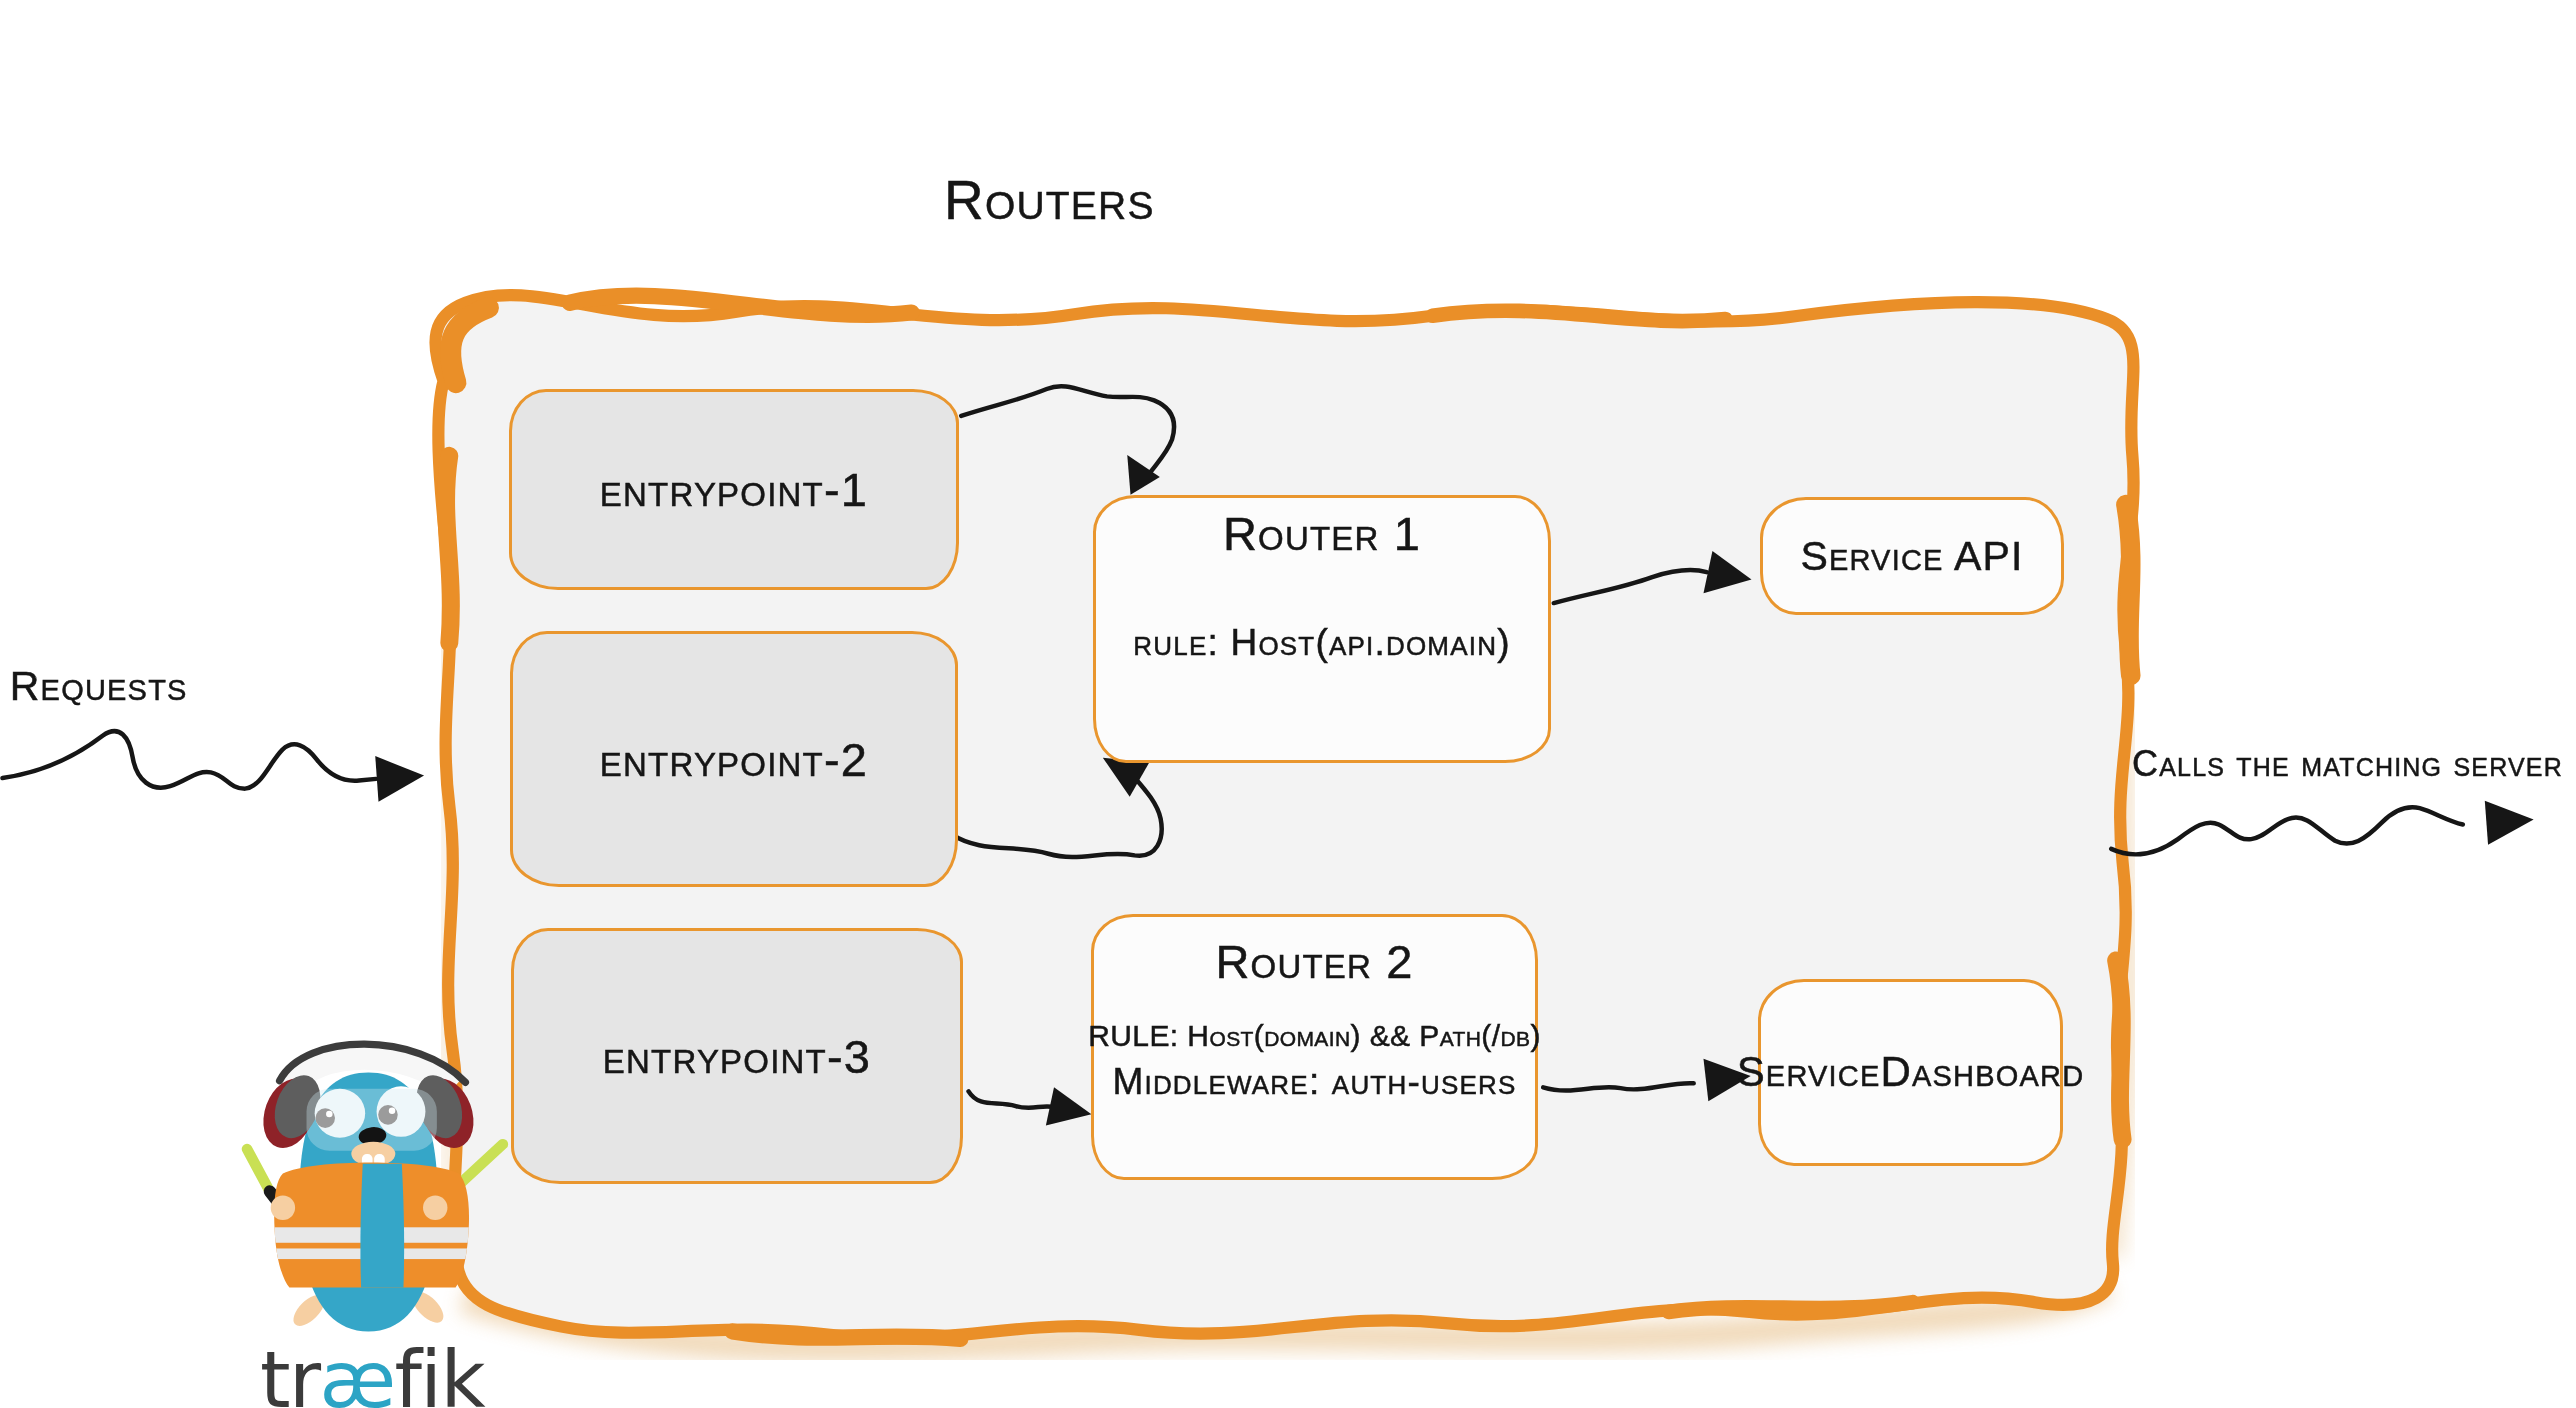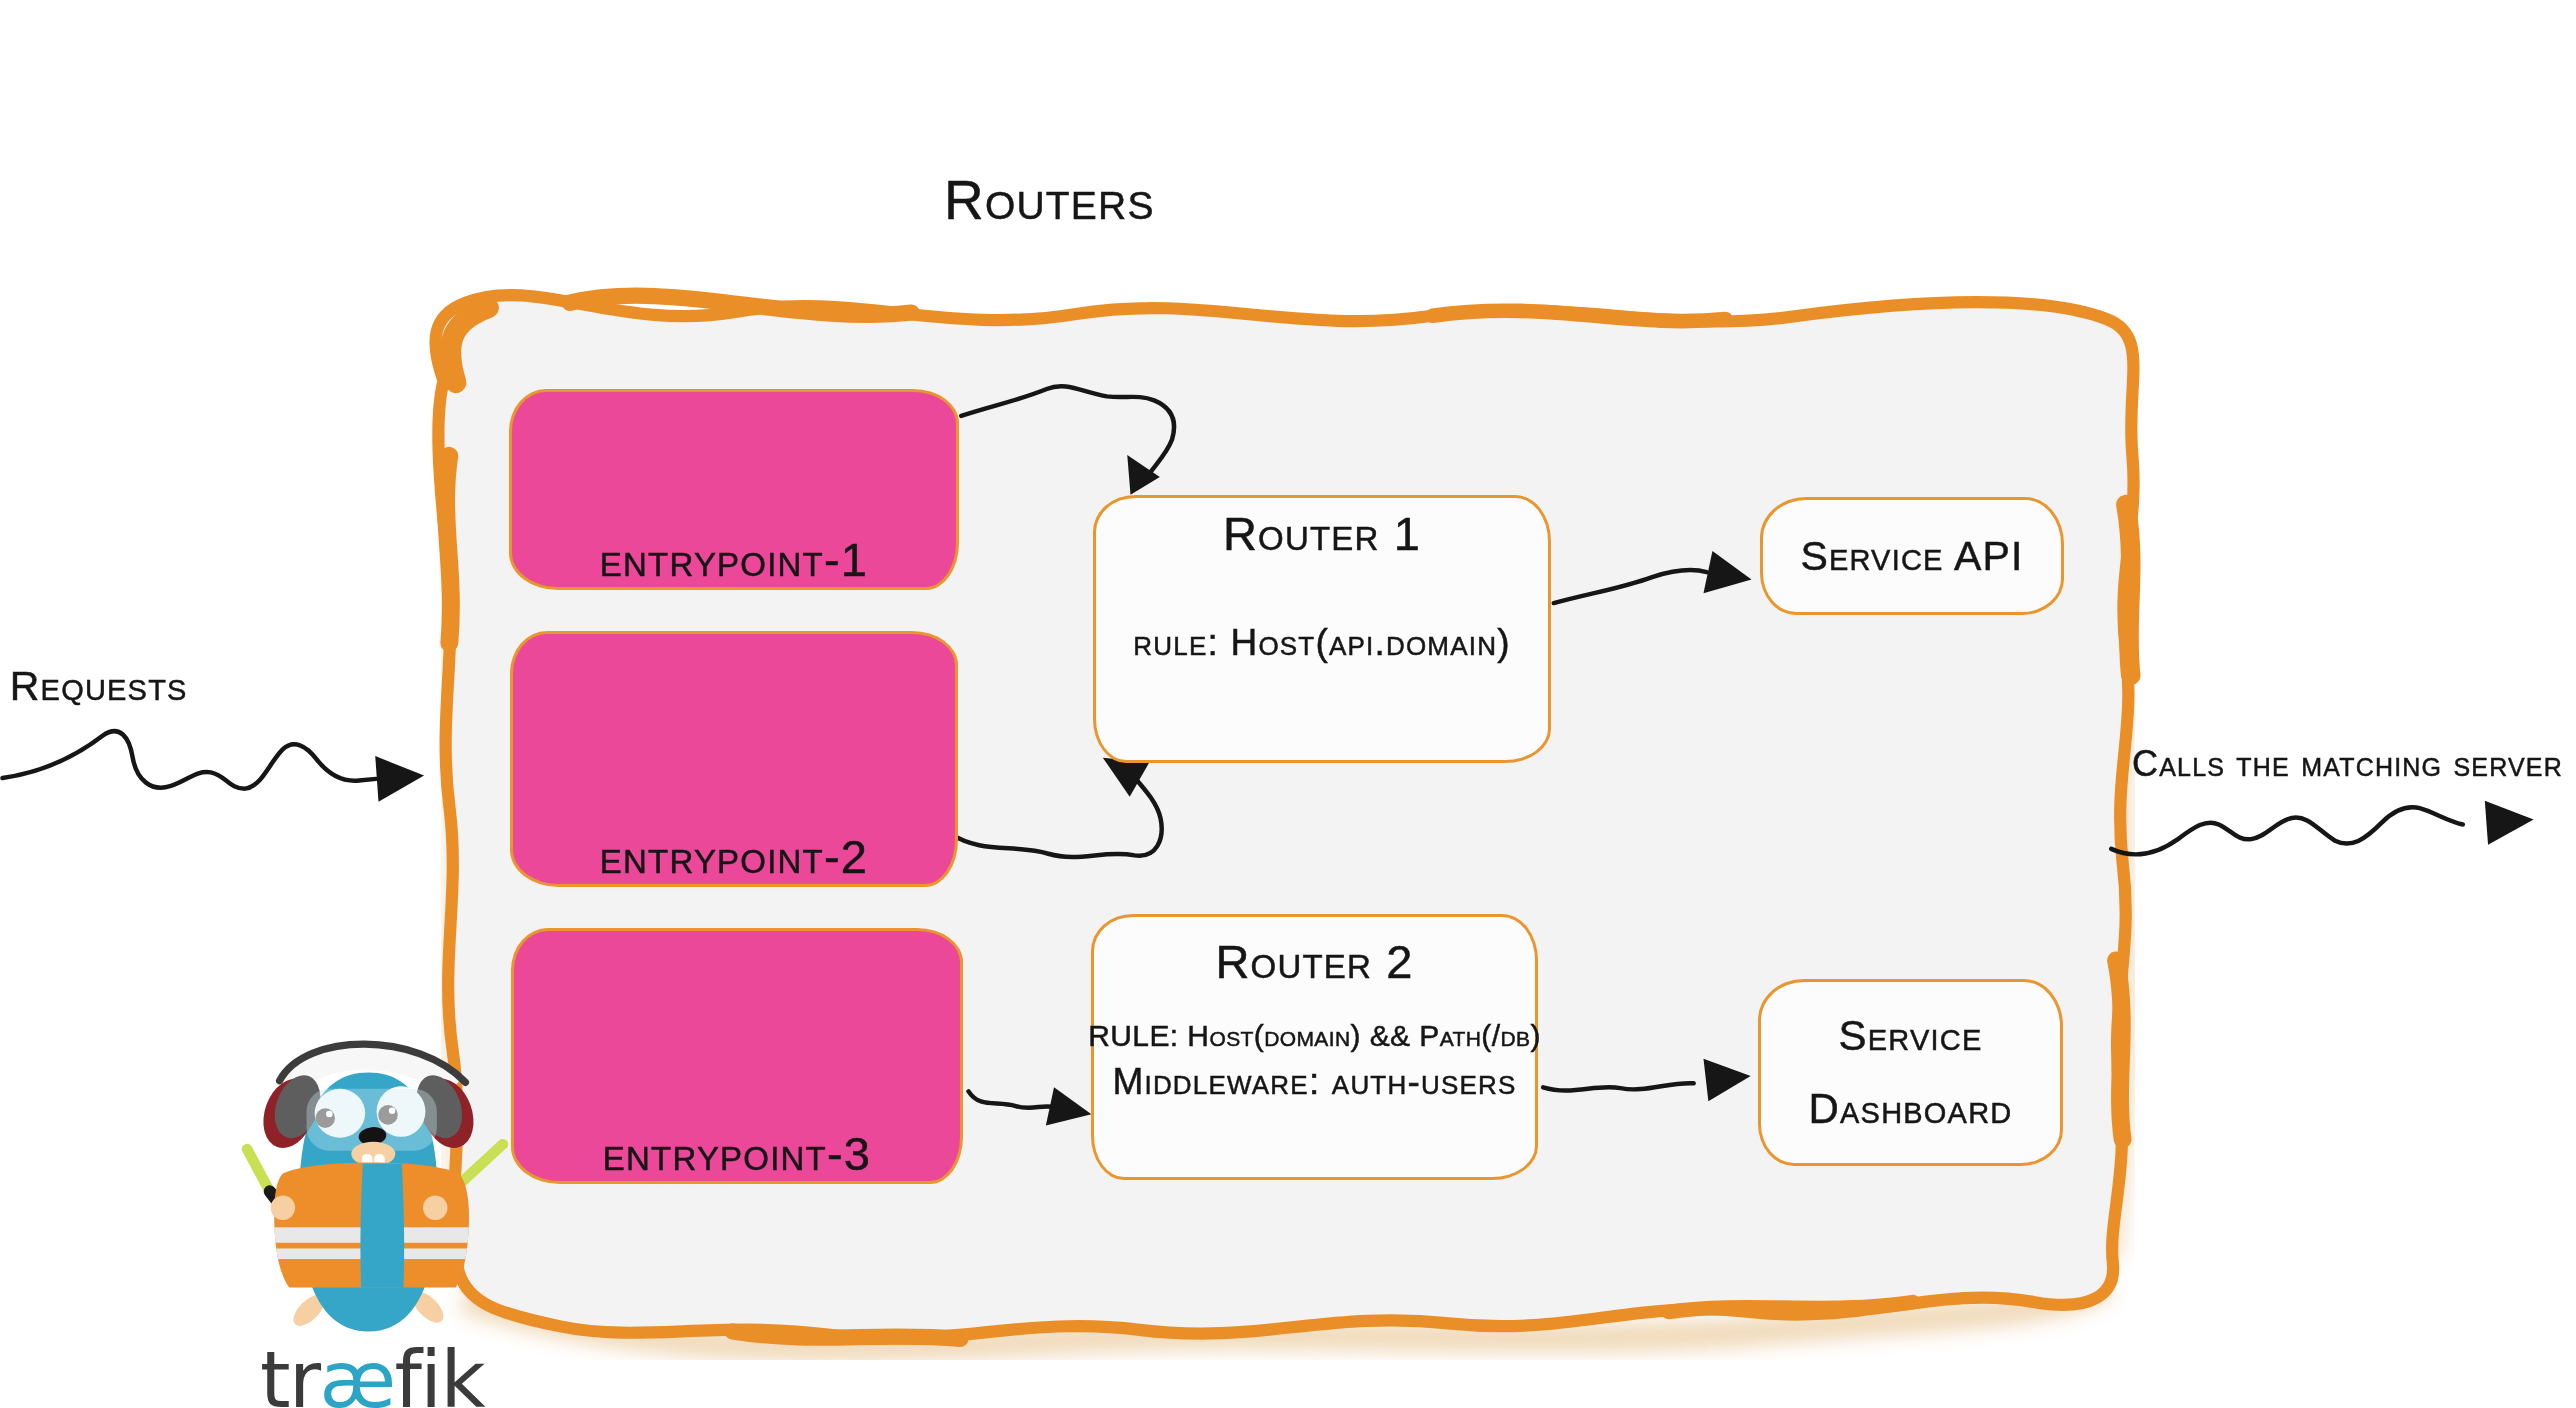--- a/index.html
+++ b/index.html
@@ -7,32 +7,32 @@
          font-family:"Liberation Sans",sans-serif;color:#161616;}
   .sc{font-variant:small-caps;letter-spacing:1.2px;-webkit-text-stroke:0.5px #161616;}
   .abs{position:absolute;}
   svg.layer{position:absolute;left:0;top:0;}
   
   .title{left:944px;top:173px;width:651px;text-align:left;font-size:55px;line-height:1;}
   .requests{left:9.8px;top:666px;font-size:41px;line-height:1;}
   .calls{left:2132px;top:746px;font-size:36px;line-height:1;white-space:nowrap;}
   
   .box{position:absolute;box-sizing:border-box;border:3.3px solid #E9962E;}
-  .ep{background:#ec4899;border-radius:37px 46px 33px 49px / 42px 34px 47px 37px;
-      display:flex;align-items:flex-end;justify-content:center;font-size:47px;}
+  .ep{background:#e5e5e5;border-radius:37px 46px 33px 49px / 42px 34px 47px 37px;
+      display:flex;align-items:center;justify-content:center;font-size:47px;}
   .node{background:#FCFCFC;}
   .router{border-radius:42px 36px 46px 33px / 37px 46px 34px 44px;display:flex;flex-direction:column;align-items:center;}
   .service{border-radius:46px 39px 42px 36px / 41px 47px 36px 42px;display:flex;align-items:center;justify-content:center;}
   #r1 .rt{font-size:47px;line-height:1;margin-top:12px;}
   #r1 .rule{font-size:37px;line-height:1;margin-top:67px;white-space:nowrap;}
   #r2 .rt{font-size:47px;line-height:1;margin-top:21px;}
   #r2 .rule{font-size:30px;line-height:1;margin-top:36px;letter-spacing:0.4px;white-space:nowrap;}
   #r2 .mw{font-size:37px;line-height:1;margin-top:12px;white-space:nowrap;}
   #s1{font-size:41px;}
-  #s2{flex-direction:column;font-size:42px;line-height:1.72;}
+  #s2{flex-direction:row;font-size:42px;line-height:1.72;}
   
   .wordmark{left:260px;top:1341px;font-size:78px;line-height:1;color:#3B3B3B;
             font-family:"DejaVu Sans",sans-serif;letter-spacing:-1.6px;font-weight:400;}
   .wordmark .ae{color:#2CA4C5;}
 </style>
 </head>
 <body>
 
 <div class="stage">
 

